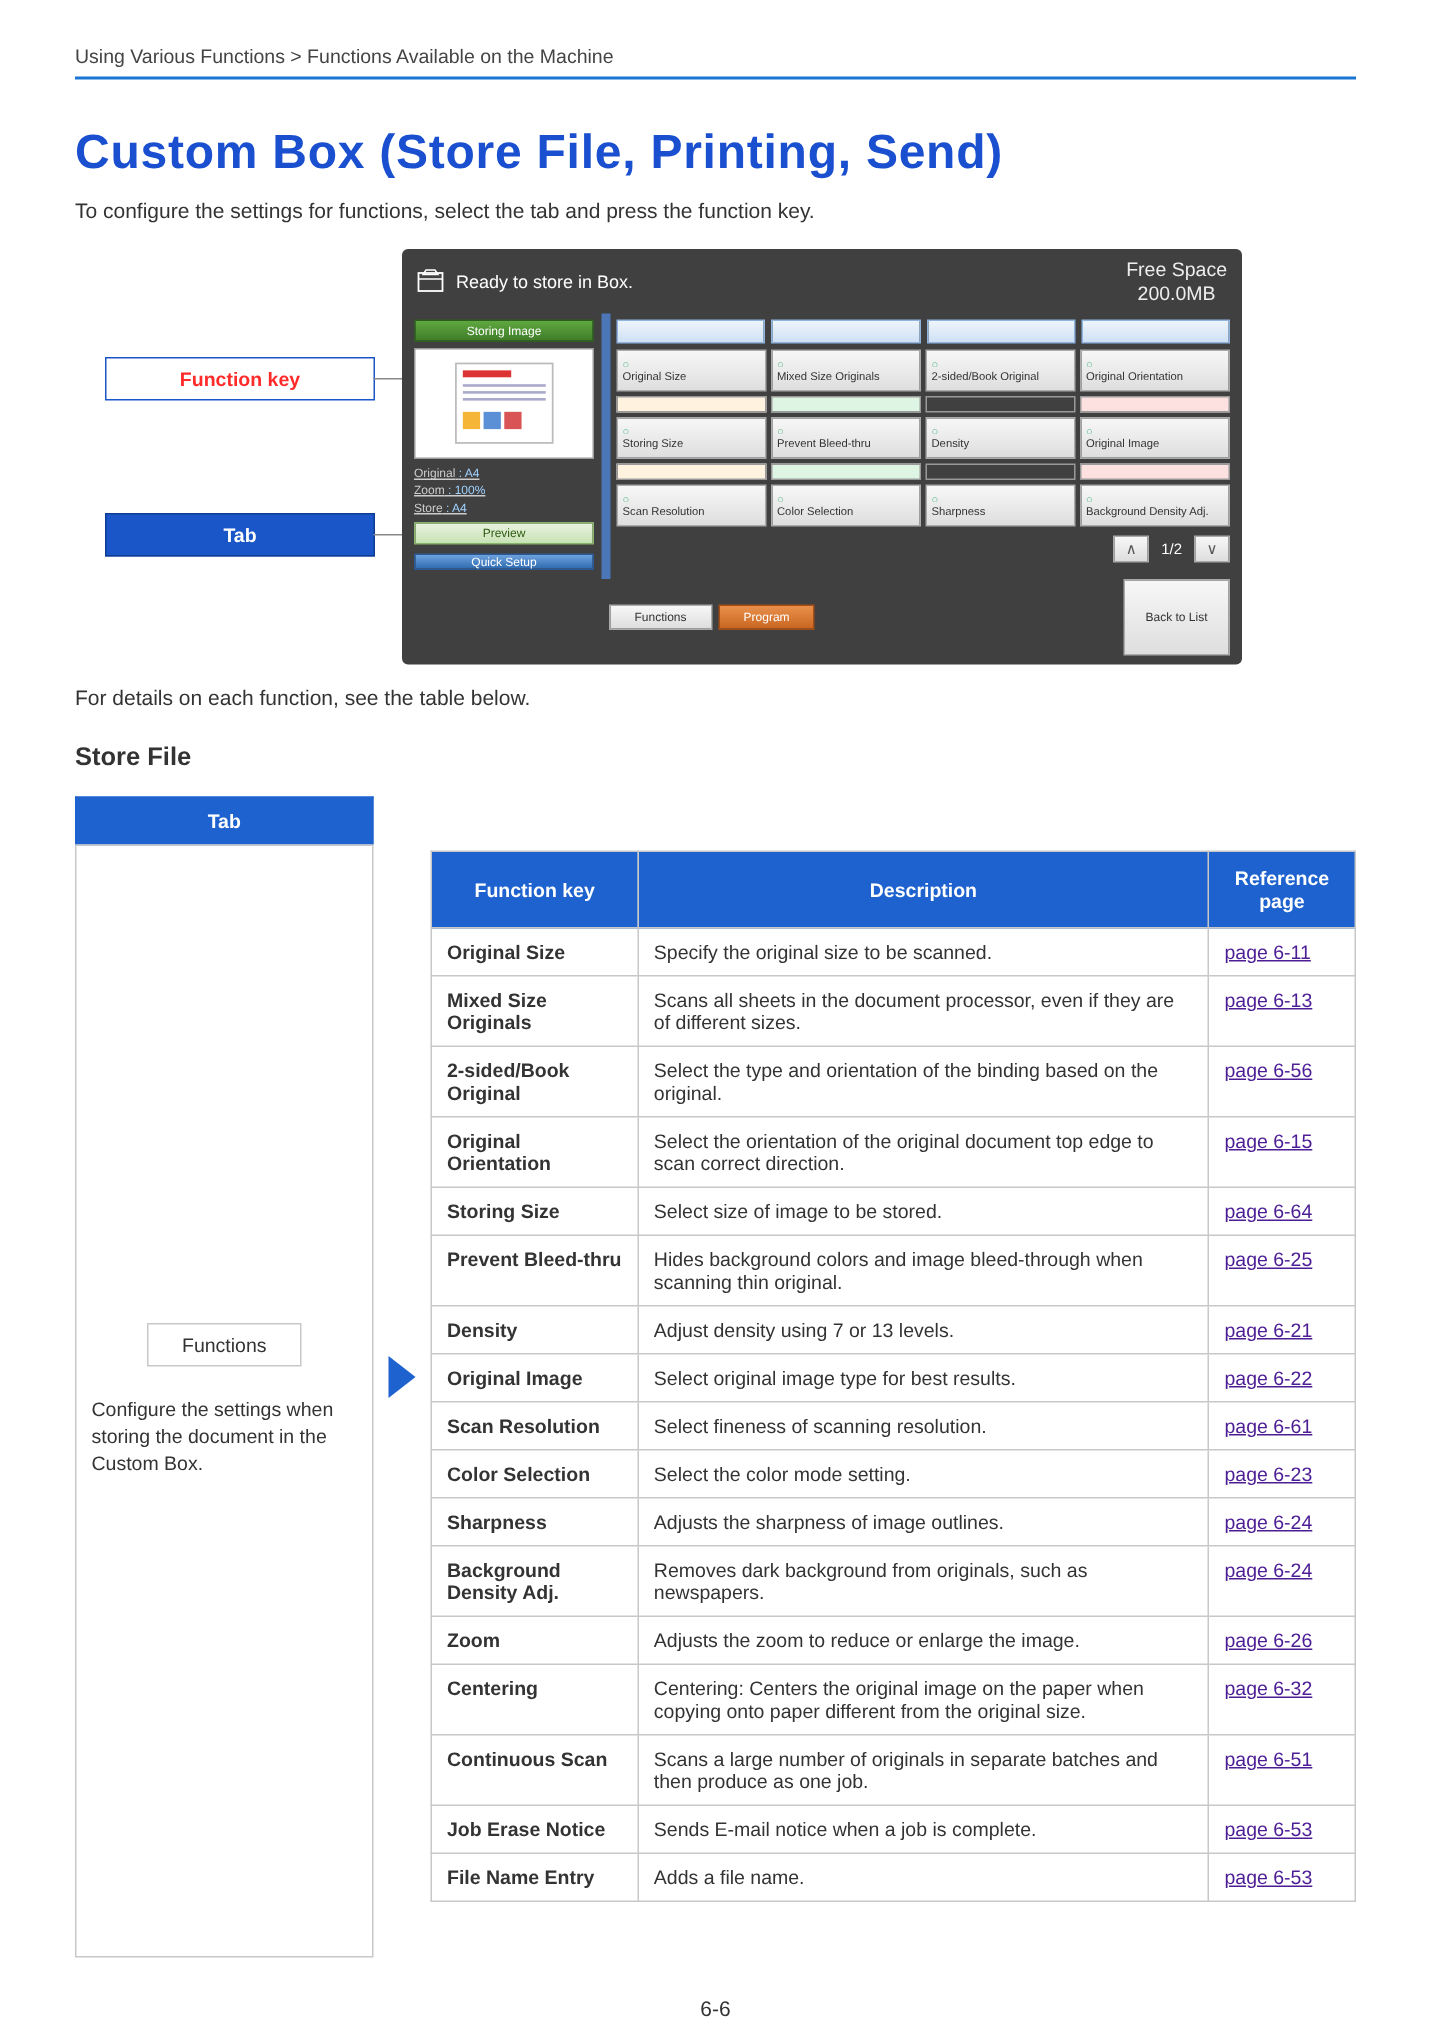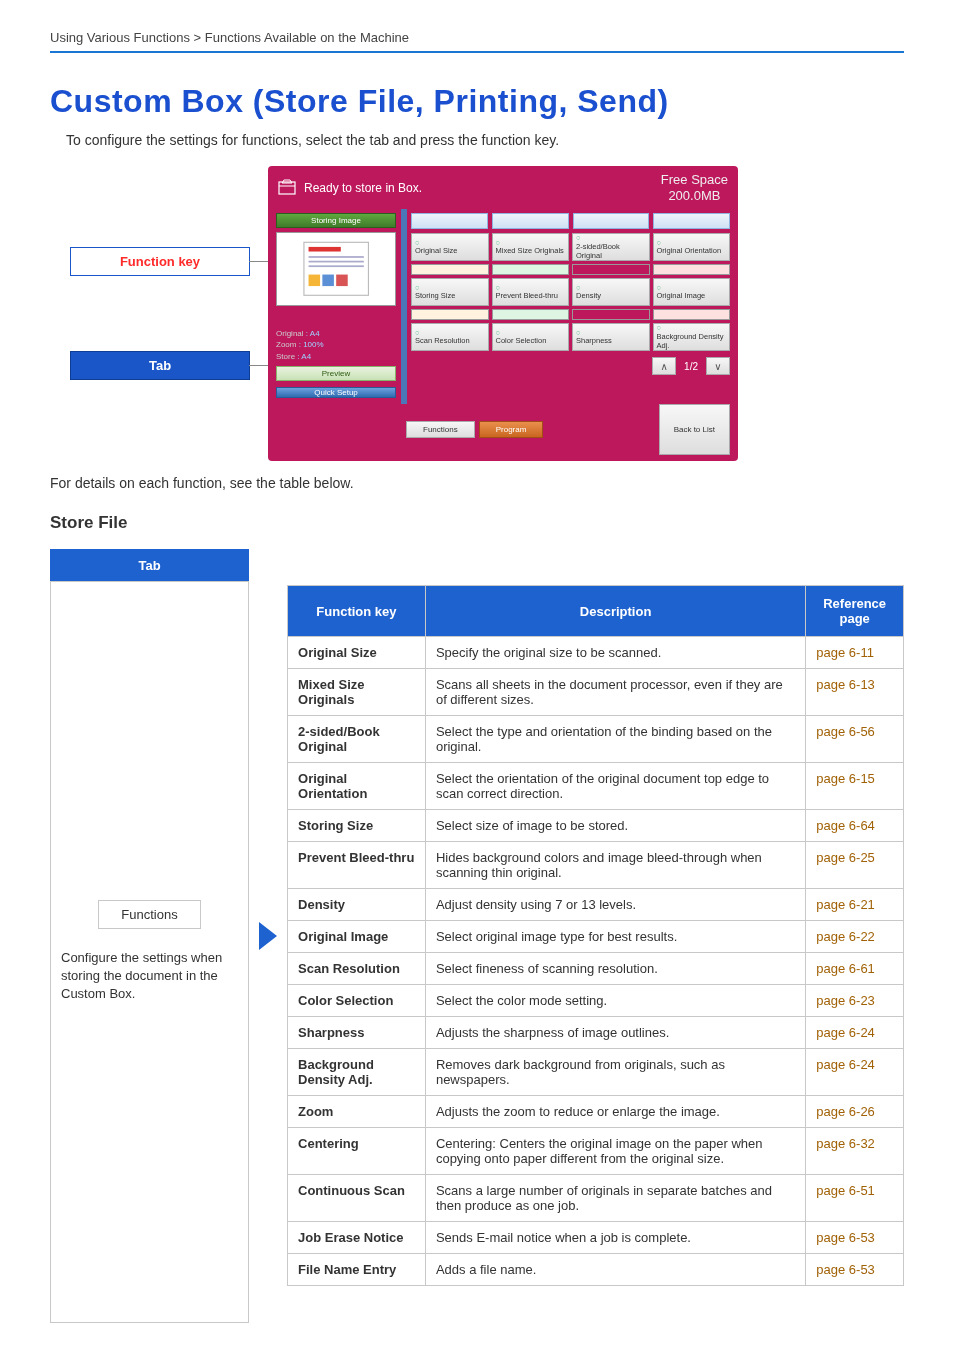--- a/index.html
+++ b/index.html
@@ -23,21 +23,21 @@
     border-top: 2px solid #1976d2;
     margin: 0 0 30px 0;
   }
   .main-title {
     color: #1a4fcf;
     font-size: 32px;
     font-weight: 900;
     margin: 0 0 12px 0;
     letter-spacing: 0.5px;
   }
-  .intro-text { margin: 0 0 18px 16px; font-size: 14px; }
+  .intro-text { margin: 0 0 18px 0; font-size: 14px; }
   .diagram-row {
     display: flex;
     align-items: center;
     gap: 18px;
     margin-bottom: 14px;
     margin-left: 20px;
   }
   .labels-col {
     display: flex;
     flex-direction: column;
@@ -59,22 +59,22 @@
     content: "";
     position: absolute;
     right: -36px;
     top: 50%;
     width: 36px;
     height: 1px;
     background: #888;
   }
   
   .panel {
-    width: 470px;
-    background: #be185d;
+    width: 560px;
+    background: #404040;
     border-radius: 4px;
     font-size: 9px;
     color: #eee;
     position: relative;
   }
   .panel-header {
     display: flex;
     align-items: center;
     padding: 6px 10px;
     gap: 8px;
@@ -83,21 +83,21 @@
   .panel-header .spacer { flex:1; }
   .panel-header .fspace { font-size:13px; text-align:center; line-height:1.2; }
   .panel-body { display:flex; }
   .left-pane { width:120px; padding:4px 5px 6px 8px; display:flex; flex-direction:column; gap:4px;}
   .storing-badge {
     background: linear-gradient(#5fa83f,#3f7c2a);
     border:1px solid #2c5e1d; color:#fff; text-align:center; padding:2px; font-size:8px;
   }
   .preview-box { background:#fff; height:72px; border:1px solid #999; display:flex; align-items:center; justify-content:center; }
   .preview-box svg { width:80%; height:80%; }
-  .info-lines { color:#ccc; font-size:8px; line-height:1.4; margin-top:18px;}
+  .info-lines { color:#ccc; font-size:8px; line-height:1.4; margin-top:0;text-decoration:underline;}
   .info-lines span.v { color:#9fd2ff; }
   .preview-btn { background:linear-gradient(#e9f3df,#c8e2b5); color:#2d5a10; text-align:center; border:1px solid #86b46b; padding:2px; font-size:8px;}
   .quick-btn { background:linear-gradient(#6da2de,#2f6bb0); color:#fff; text-align:center; border:1px solid #2a5a95; padding:0; font-size:8px; margin-top:2px;}
   .handle { width:6px; background:#4b76b8; }
   .right-pane { flex:1; padding:4px 8px 4px 4px; display:flex; flex-direction:column; gap:4px;}
   .icon-strip { display:flex; gap:4px; }
   .icon-strip div { flex:1; height:14px; background:linear-gradient(#eef4fb,#cfe1f5); border:1px solid #8fb4df;}
   .fn-grid { display:grid; grid-template-columns: repeat(4, 1fr); gap:3px; }
   .fn-btn { background:linear-gradient(#f7f7f7,#dedede); border:1px solid #aaa; padding:2px 3px; font-size:7.5px; color:#333; line-height:1.15; height:22px; display:flex; flex-direction:column; justify-content:center;}
   .fn-btn .dot::before { content:"○ "; color:#5b8; }
@@ -123,21 +123,21 @@
   .tabcol-inner { padding:12px 10px; text-align:center;}
   .tabcol-inner .fnlabel{ border:1px solid #c8c8c8; padding:6px 22px; margin-bottom:20px; display:inline-block;}
   .tabcol-inner .fndesc{ font-size:13px; text-align:left; line-height:1.4;}
 
   .arrow-big{ width:0; height:0; border-top:14px solid transparent; border-bottom:14px solid transparent; border-left:18px solid #1e62cf;}
 
   .maintable{ border-collapse:collapse; width:620px; font-size:13px;}
   .maintable th{ background:#1e62cf; color:#fff; font-weight:bold; padding:10px 8px; border:1px solid #c8c8c8; text-align:center;}
   .maintable td{ border:1px solid #c8c8c8; padding:8px 10px; vertical-align:top;}
   .maintable td.fk{ font-weight:bold;}
-  .maintable td.ref{ color:#a16207; white-space:nowrap; }
+  .maintable td.ref{ color:#4c1d95; white-space:nowrap; text-decoration:underline;}
 
   .pagenumfoot{text-align:center; margin-top:26px; font-size:14px;}
 </style>
 </head>
 <body>
 
 <div class="page">
   <div class="breadcrumb">Using Various Functions &gt; Functions Available on the Machine</div>
   <hr class="hr-blue">
   <h1 class="main-title">Custom Box (Store File, Printing, Send)</h1>

